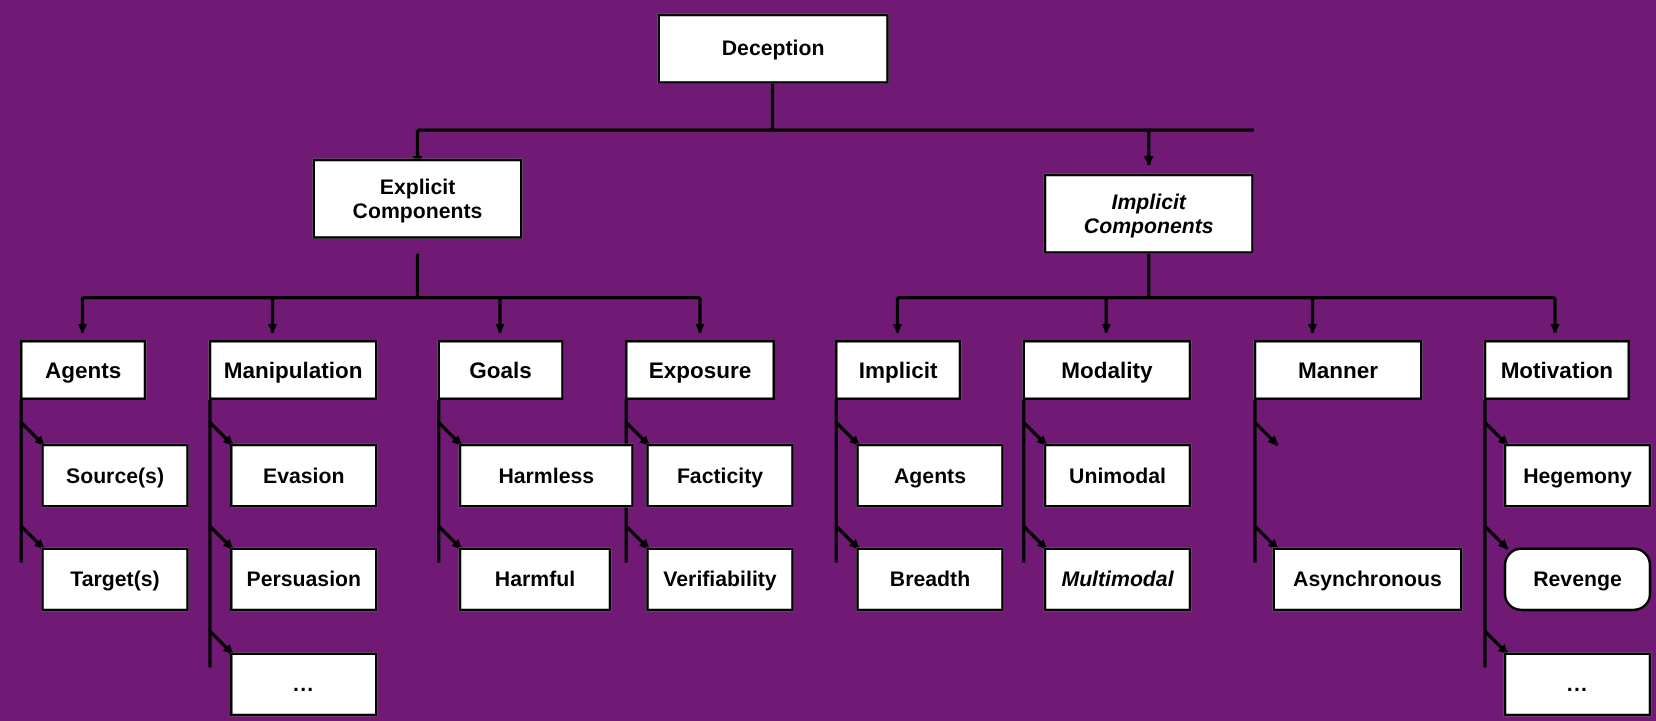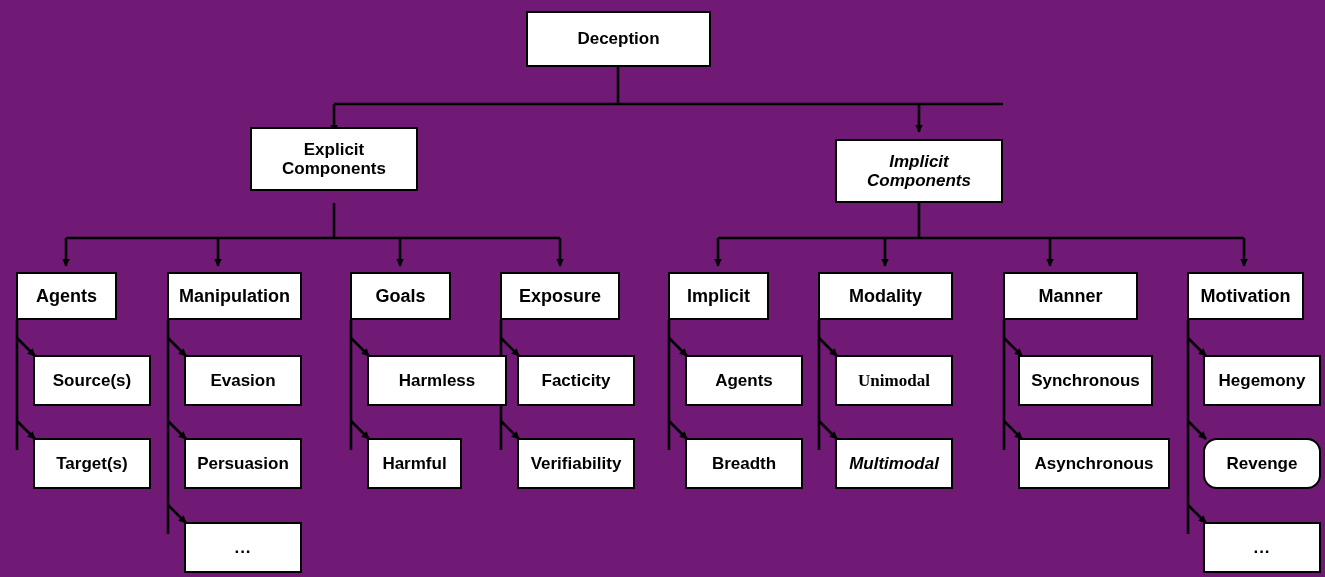--- a/index.html
+++ b/index.html
@@ -169,48 +169,45 @@
   <div class="node lvl3" style="left:184px; top:438px; width:118px; height:51px;text-align:center;">
     <span class="label">Persuasion</span>
   </div>
   <div class="node lvl3 ellipsis" style="left:184px; top:522px; width:118px; height:51px;">
     <span class="label">...</span>
   </div>
 
   <div class="node lvl3" style="left:367px; top:355px; width:140px; height:51px;">
     <span class="label">Harmless</span>
   </div>
-  <div class="node lvl3" style="left:367px; top:438px; width:95px; height:51px;text-align:center;">
+  <div class="node lvl3" style="left:367px; top:438px; width:122px; height:51px;text-align:center;">
     <span class="label">Harmful</span>
   </div>
 
   <div class="node lvl3" style="left:517px; top:355px; width:118px; height:51px;">
     <span class="label">Facticity</span>
   </div>
   <div class="node lvl3" style="left:517px; top:438px; width:118px; height:51px;">
     <span class="label">Verifiability</span>
   </div>
 
   <div class="node lvl3" style="left:685px; top:355px; width:118px; height:51px;">
     <span class="label">Agents</span>
   </div>
   <div class="node lvl3" style="left:685px; top:438px; width:118px; height:51px;">
     <span class="label">Breadth</span>
   </div>
 
-  <div class="node lvl3" style="left:835px; top:355px; width:118px; height:51px;font-family:Liberation Serif, serif;">
+  <div class="node lvl3" style="left:835px; top:355px; width:118px; height:51px;">
     <span class="label">Unimodal</span>
   </div>
   <div class="node lvl3" style="left:835px; top:438px; width:118px; height:51px;font-style:italic;">
     <span class="label">Multimodal</span>
   </div>
 
-  <div class="node lvl3" style="left:1018px; top:355px; width:135px; height:51px;">
-    <span class="label">Synchronous</span>
-  </div>
   <div class="node lvl3" style="left:1018px; top:438px; width:152px; height:51px;">
     <span class="label">Asynchronous</span>
   </div>
 
   <div class="node lvl3" style="left:1203px; top:355px; width:118px; height:51px;">
     <span class="label">Hegemony</span>
   </div>
   <div class="node lvl3" style="left:1203px; top:438px; width:118px; height:51px;border-radius:14px;">
     <span class="label">Revenge</span>
   </div>

